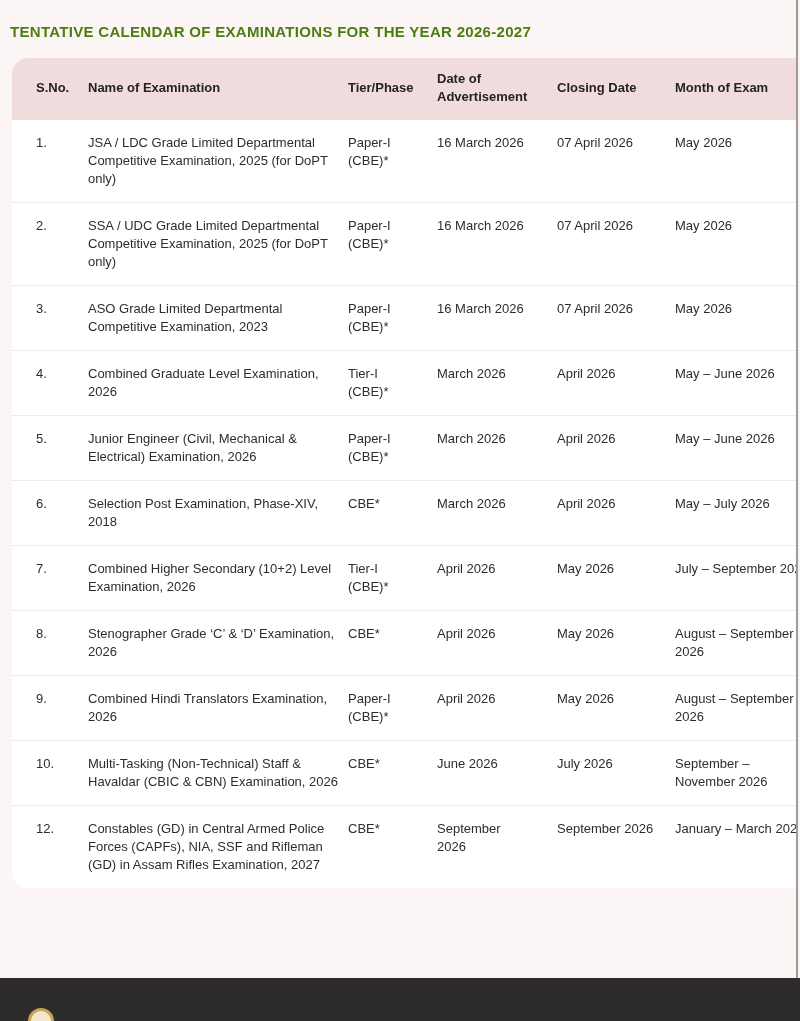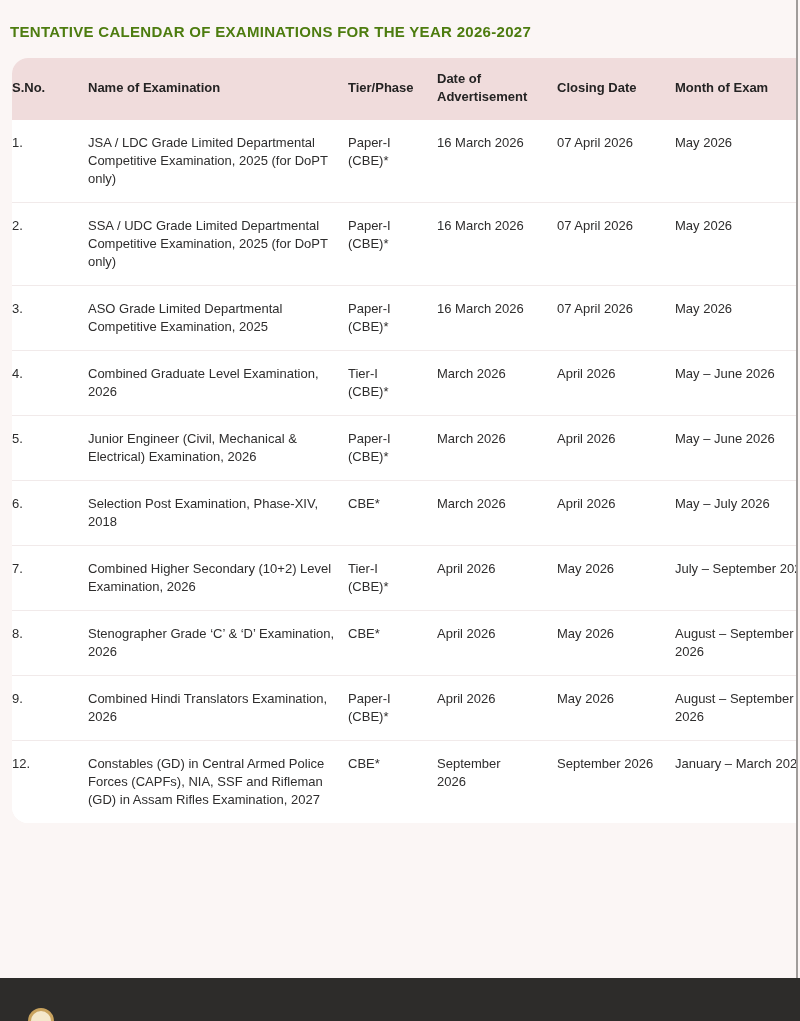--- a/index.html
+++ b/index.html
@@ -51,21 +51,21 @@
     line-height: 18px;
     white-space: normal;
   }
   td {
     vertical-align: top;
     padding: 14px 12px 14px 0;
     line-height: 18px;
     white-space: pre;
     color: #2e2d2d;
   }
-  th:first-child, td:first-child { padding-left: 0; }
+  th:first-child, td:first-child { padding-left: 24px; }
   tbody tr { background: #ffffff; }
   tbody tr + tr { border-top: 1px solid #f1eaea; }
   .edge-line {
     position: absolute;
     left: 796px; top: 0;
     width: 2px; height: 978px;
     background: #a09c9a;
   }
   .footer {
     position: absolute;
@@ -126,21 +126,21 @@
 only)</td>
           <td class="cell-tier">Paper-I
 (CBE)*</td>
           <td class="cell-advert">16 March 2026</td>
           <td class="cell-closing">07 April 2026</td>
           <td class="cell-month">May 2026</td>
         </tr>
         <tr>
           <td class="cell-sno">3.</td>
           <td class="cell-name">ASO Grade Limited Departmental
-Competitive Examination, 2025</td>
+Competitive Examination, 2023</td>
           <td class="cell-tier">Paper-I
 (CBE)*</td>
           <td class="cell-advert">16 March 2026</td>
           <td class="cell-closing">07 April 2026</td>
           <td class="cell-month">May 2026</td>
         </tr>
         <tr>
           <td class="cell-sno">4.</td>
           <td class="cell-name">Combined Graduate Level Examination,
 2026</td>
@@ -194,20 +194,30 @@
           <td class="cell-name">Combined Hindi Translators Examination,
 2026</td>
           <td class="cell-tier">Paper-I
 (CBE)*</td>
           <td class="cell-advert">April 2026</td>
           <td class="cell-closing">May 2026</td>
           <td class="cell-month">August – September
 2026</td>
         </tr>
         <tr>
+          <td class="cell-sno">10.</td>
+          <td class="cell-name">Multi-Tasking (Non-Technical) Staff &amp;
+Havaldar (CBIC &amp; CBN) Examination, 2026</td>
+          <td class="cell-tier">CBE*</td>
+          <td class="cell-advert">June 2026</td>
+          <td class="cell-closing">July 2026</td>
+          <td class="cell-month">September –
+November 2026</td>
+        </tr>
+        <tr>
           <td class="cell-sno">12.</td>
           <td class="cell-name">Constables (GD) in Central Armed Police
 Forces (CAPFs), NIA, SSF and Rifleman
 (GD) in Assam Rifles Examination, 2027</td>
           <td class="cell-tier">CBE*</td>
           <td class="cell-advert">September
 2026</td>
           <td class="cell-closing">September 2026</td>
           <td class="cell-month">January – March 2027</td>
         </tr>

